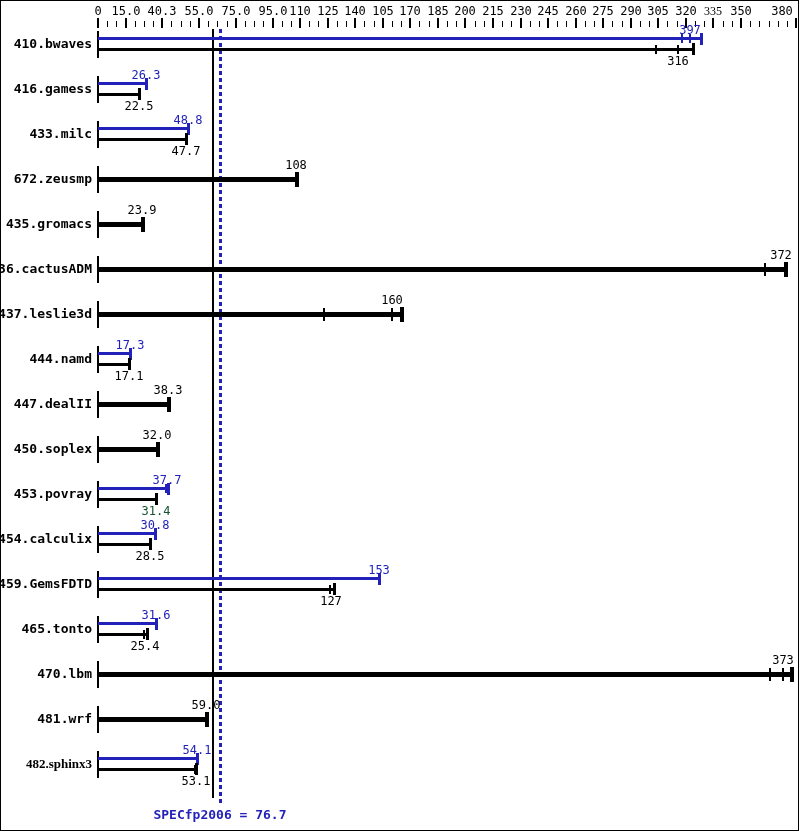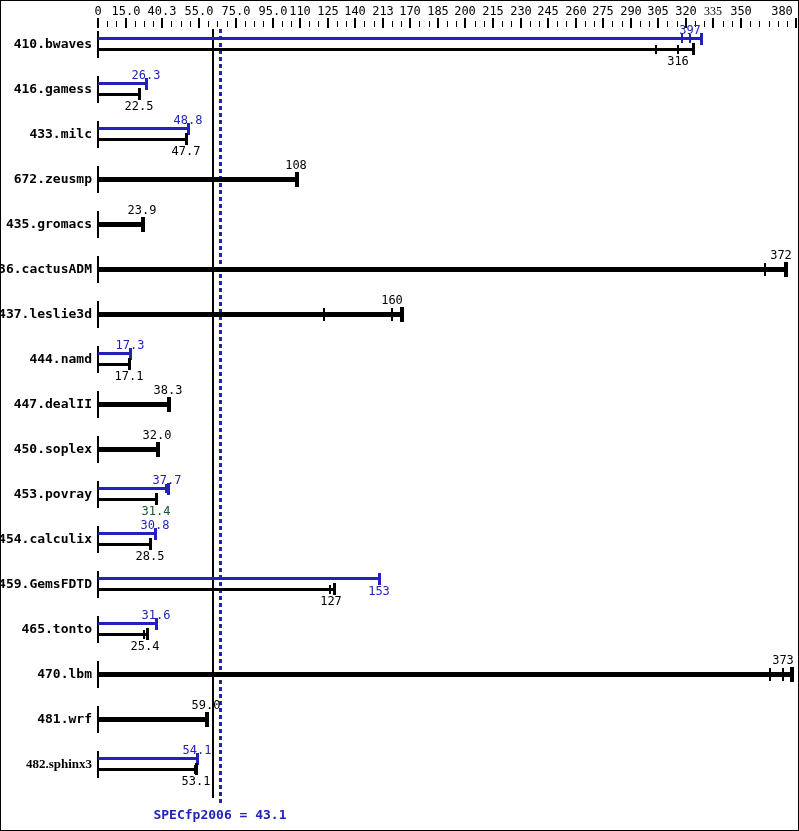--- a/index.html
+++ b/index.html
@@ -79,21 +79,21 @@
       <div class="minor-tick" style="left: 317px;"></div>
       <div class="major-tick" style="left: 326px;"></div>
       <div class="tick-label" style="left: 327px;">125</div>
       <div class="minor-tick" style="left: 336px;"></div>
       <div class="minor-tick" style="left: 345px;"></div>
       <div class="major-tick" style="left: 353px;"></div>
       <div class="tick-label" style="left: 354px;">140</div>
       <div class="minor-tick" style="left: 363px;"></div>
       <div class="minor-tick" style="left: 373px;"></div>
       <div class="major-tick" style="left: 381px;"></div>
-      <div class="tick-label" style="left: 382px;">213</div>
+      <div class="tick-label" style="left: 382px;">105</div>
       <div class="minor-tick" style="left: 391px;"></div>
       <div class="minor-tick" style="left: 400px;"></div>
       <div class="major-tick" style="left: 408px;"></div>
       <div class="tick-label" style="left: 409px;">170</div>
       <div class="minor-tick" style="left: 418px;"></div>
       <div class="minor-tick" style="left: 428px;"></div>
       <div class="major-tick" style="left: 436px;"></div>
       <div class="tick-label" style="left: 437px;">185</div>
       <div class="minor-tick" style="left: 446px;"></div>
       <div class="minor-tick" style="left: 455px;"></div>
@@ -231,21 +231,21 @@
       <div class="bar-line" style="left: 97px; top: 531px; width: 57px; height: 3px; background: rgb(34, 34, 187);"></div>
       <div class="bar-cap" style="left: 153px; top: 527px; width: 3px; height: 12px; background: rgb(34, 34, 187);"></div>
       <div class="val-label" style="left: 154px; top: 518px; color: rgb(34, 34, 187);">30.8</div>
       <div class="bar-line" style="left: 97px; top: 542px; width: 52px; height: 3px; background: rgb(0, 0, 0);"></div>
       <div class="bar-cap" style="left: 148px; top: 537px; width: 3px; height: 12px; background: rgb(0, 0, 0);"></div>
       <div class="val-label" style="left: 149px; top: 549px; color: rgb(0, 0, 0);">28.5</div>
       <div class="bench-name" style="top: 575px;">459.GemsFDTD</div>
       <div class="bracket" style="left: 96px; top: 570px; height: 27px;"></div>
       <div class="bar-line" style="left: 97px; top: 576px; width: 281px; height: 3px; background: rgb(34, 34, 187);"></div>
       <div class="bar-cap" style="left: 377px; top: 572px; width: 3px; height: 12px; background: rgb(34, 34, 187);"></div>
-      <div class="val-label" style="left: 378px; top: 563px; color: rgb(34, 34, 187); margin-top: 21px;">153</div>
+      <div class="val-label" style="left: 378px; top: 563px; color: rgb(34, 34, 187);">153</div>
       <div class="bar-line" style="left: 97px; top: 587px; width: 236px; height: 3px; background: rgb(0, 0, 0);"></div>
       <div class="bar-cap" style="left: 332px; top: 582px; width: 3px; height: 12px; background: rgb(0, 0, 0);"></div>
       <div class="run-tick" style="left: 328px; top: 584px; width: 2px; height: 9px; background: rgb(0, 0, 0);"></div>
       <div class="val-label" style="left: 330px; top: 594px; color: rgb(0, 0, 0);">127</div>
       <div class="bench-name" style="top: 620px;">465.tonto</div>
       <div class="bracket" style="left: 96px; top: 615px; height: 27px;"></div>
       <div class="bar-line" style="left: 97px; top: 621px; width: 58px; height: 3px; background: rgb(34, 34, 187);"></div>
       <div class="bar-cap" style="left: 154px; top: 617px; width: 3px; height: 12px; background: rgb(34, 34, 187);"></div>
       <div class="val-label" style="left: 155px; top: 608px; color: rgb(34, 34, 187);">31.6</div>
       <div class="bar-line" style="left: 97px; top: 632px; width: 49px; height: 3px; background: rgb(0, 0, 0);"></div>
@@ -267,14 +267,14 @@
       <div class="bench-name" style="top: 755px; font-family: Liberation Serif, serif;">482.sphinx3</div>
       <div class="bracket" style="left: 96px; top: 750px; height: 27px;"></div>
       <div class="bar-line" style="left: 97px; top: 756px; width: 99px; height: 3px; background: rgb(34, 34, 187);"></div>
       <div class="bar-cap" style="left: 195px; top: 752px; width: 3px; height: 12px; background: rgb(34, 34, 187);"></div>
       <div class="val-label" style="left: 196px; top: 743px; color: rgb(34, 34, 187);">54.1</div>
       <div class="bar-line" style="left: 97px; top: 767px; width: 98px; height: 3px; background: rgb(0, 0, 0);"></div>
       <div class="bar-cap" style="left: 194px; top: 762px; width: 3px; height: 12px; background: rgb(0, 0, 0);"></div>
       <div class="run-tick" style="left: 193px; top: 764px; width: 2px; height: 9px; background: rgb(0, 0, 0);"></div>
       <div class="val-label" style="left: 195px; top: 774px; color: rgb(0, 0, 0);">53.1</div>
     </div>
-  <div class="footer-peak" style="color: rgb(34, 34, 187);">SPECfp2006 = 43.1</div>
+  <div class="footer-peak" style="color: rgb(34, 34, 187);">SPECfp2006 = 76.7</div>
 </div>
 
 </body></html>

